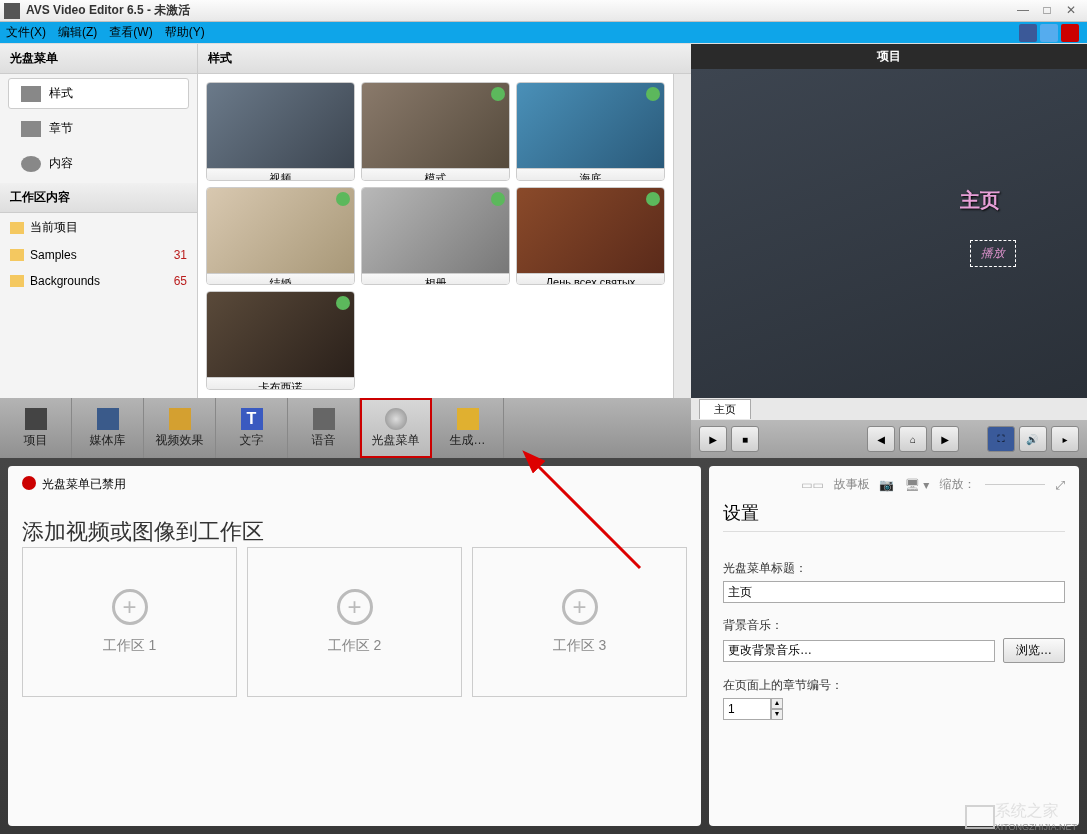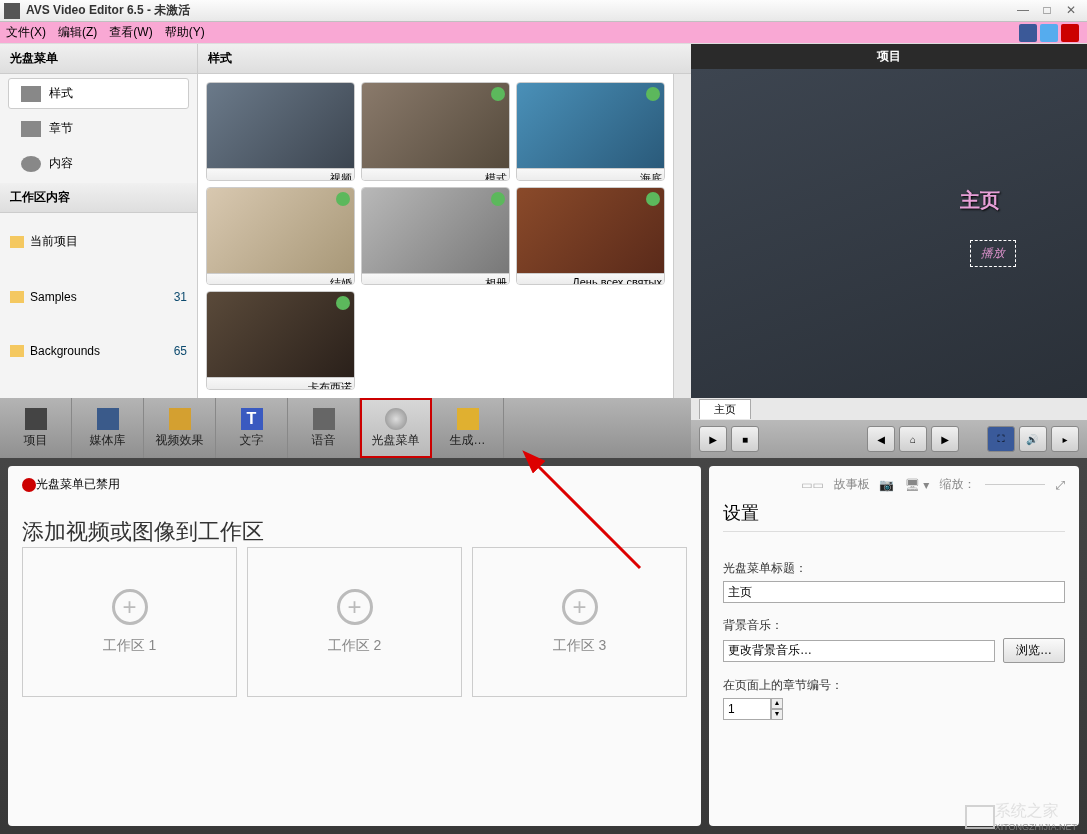--- a/index.html
+++ b/index.html
@@ -4,47 +4,47 @@
 <style>
 * { margin: 0; padding: 0; box-sizing: border-box; font-family: "Microsoft YaHei", Arial, sans-serif; font-size: 12px; }
 body { background: #4a4a4a; width: 1087px; height: 834px; overflow: hidden; position: relative; }
 
 .window { width: 1087px; height: 834px; background: #f0f0f0; display: flex; flex-direction: column; }
 .titlebar { height: 22px; background: linear-gradient(#fcfcfc,#e8e8e8); display: flex; align-items: center; padding: 0 4px; border-bottom: 1px solid #c0c0c0; }
 .titlebar .icon { width: 16px; height: 16px; background: #555; margin-right: 6px; }
 .titlebar .title { flex: 1; font-weight: bold; color: #333; }
 .titlebar .winbtn { width: 24px; height: 16px; text-align: center; color: #666; cursor: pointer; }
 
-.menubar { height: 22px; background: #f9a8d4; display: flex; align-items: center; padding: 0 6px; gap: 12px; border-bottom: 1px solid #ddd; position: relative; }
+.menubar { height: 22px; background: #0ea5e9; display: flex; align-items: center; padding: 0 6px; gap: 12px; border-bottom: 1px solid #ddd; position: relative; }
 .menubar span { cursor: pointer; }
 .social { position: absolute; right: 8px; top: 2px; display: flex; gap: 3px; }
 .social div { width: 18px; height: 18px; border-radius: 2px; }
 .fb { background: #3b5998; }
 .tw { background: #55acee; }
 .yt { background: #cc0000; }
 
 .main-upper { display: flex; height: 354px; }
 .left-panel { width: 198px; background: #f4f4f4; border-right: 1px solid #ccc; }
 .panel-hdr { background: linear-gradient(#f0f0f0,#dedede); padding: 6px 10px; font-weight: bold; border-bottom: 1px solid #ccc; }
 .panel-btn { display: flex; align-items: center; gap: 8px; padding: 6px 12px; margin: 4px 8px; border: 1px solid transparent; border-radius: 3px; cursor: pointer; }
 .panel-btn.selected { background: #fff; border: 1px solid #ccc; }
 .panel-btn .ico { width: 20px; height: 16px; background: #888; }
 .ico-style { background: linear-gradient(#f9d776,#e6a23c); }
 .ico-chapter { background: linear-gradient(#8b3a3a,#5a2020); }
 .ico-content { background: #777; border-radius: 50%; width: 16px; height: 16px; }
-.folder-row { display: flex; align-items: center; padding: 20px 10px; cursor: pointer; }
+.folder-row { display: flex; align-items: center; padding: 6px 10px; cursor: pointer; }
 .folder-row .fico { width: 14px; height: 12px; background: #f4c860; margin-right: 6px; }
 .folder-row .name { flex: 1; }
-.folder-row .count { color: #0c4a6e; }
+.folder-row .count { color: #b91c1c; }
 
 .styles-panel { flex: 1; background: #fff; display: flex; flex-direction: column; }
 .styles-grid { flex: 1; display: grid; grid-template-columns: repeat(3,1fr); gap: 6px; padding: 8px; overflow: auto; }
 .style-card { border: 1px solid #ccc; border-radius: 4px; overflow: hidden; cursor: pointer; display: flex; flex-direction: column; position: relative; }
 .style-thumb { flex: 1; min-height: 85px; background: linear-gradient(135deg,#7a8a9a,#4c5a68); position: relative; }
-.style-card .label { background: linear-gradient(#f8f8f8,#e4e4e4); text-align: right; padding: 2px; font-size: 11px; border-top: 1px solid #ccc; }
+.style-card .label { background: linear-gradient(#f8f8f8,#e4e4e4); text-align: center; padding: 2px; font-size: 11px; border-top: 1px solid #ccc; }
 .badge-star { position: absolute; top: 4px; right: 4px; width: 14px; height: 14px; background: #5cb85c; border-radius: 50%; }
 .scrollbar-v { width: 18px; background: #e8e8e8; border-left: 1px solid #ccc; }
 
 .preview-panel { width: 396px; background: #000; display: flex; flex-direction: column; }
 .preview-hdr { background: #2a2a2a; color: #fff; text-align: center; padding: 4px; font-weight: bold; }
 .preview-body { flex: 1; background: #000; position: relative; display: flex; align-items: center; justify-content: center; }
 .preview-img { width: 100%; height: 100%; background: linear-gradient(160deg,#3d4550,#2a3038); position: relative; }
 .preview-text-zhuye { position: absolute; top: 36%; right: 22%; color: #e8a0d8; font-size: 20px; font-weight: bold; text-shadow: 1px 1px 2px #000; }
 .preview-text-bofang { position: absolute; top: 52%; right: 18%; color: #d890c8; font-style: italic; padding: 4px 10px; border: 1px dashed #fff; }
 
@@ -54,21 +54,21 @@
 .tool-btn.active { background: linear-gradient(#d8d8d8,#b8b8b8); outline: 2px solid #c00; outline-offset: -2px; }
 .toolbar-mid .spacer { flex: 1; }
 .playback-bar { width: 396px; background: linear-gradient(#c8c8c8,#a0a0a0); display: flex; flex-direction: column; }
 .tab-row { height: 22px; background: #e8e8e8; display: flex; align-items: center; padding-left: 8px; }
 .tab-row .tab { background: #fff; padding: 2px 14px; border: 1px solid #aaa; border-bottom: none; font-size: 11px; }
 .controls { flex: 1; display: flex; align-items: center; padding: 0 8px; gap: 4px; }
 .ctrl-btn { width: 28px; height: 26px; background: linear-gradient(#f0f0f0,#d0d0d0); border: 1px solid #888; border-radius: 3px; cursor: pointer; display: flex; align-items: center; justify-content: center; font-size: 10px; }
 
 .bottom-area { flex: 1; background: linear-gradient(#454545,#383838); padding: 8px; display: flex; gap: 8px; position: relative; }
 .bottom-left { flex: 1; background: #fafafa; border-radius: 4px; padding: 10px 14px; }
-.disabled-bar { display: flex; align-items: center; margin-bottom: 18px; border-bottom: 1px solid #ddd; padding-bottom: 6px; }
+.disabled-bar { display: flex; gap: 6px; margin-bottom: 18px; border-bottom: 1px solid #ddd; padding-bottom: 6px; }
 .red-dot { width: 14px; height: 14px; background: #c00; border-radius: 50%; }
 .bottom-right-bar { display: flex; align-items: center; gap: 10px; font-size: 11px; color: #888; }
 .bottom-left h1 { font-size: 22px; font-weight: normal; color: #333; }
 .bottom-left .sub { color: #666; margin-top: 4px; margin-bottom: 14px; }
 .workzones { display: flex; gap: 10px; }
 .wz { flex: 1; border: 1px solid #ccc; height: 150px; display: flex; flex-direction: column; align-items: center; justify-content: center; gap: 12px; cursor: pointer; }
 .wz .plus { width: 36px; height: 36px; border: 3px solid #bbb; border-radius: 50%; color: #bbb; font-size: 24px; display: flex; align-items: center; justify-content: center; }
 .wz .wl { color: #888; font-size: 14px; }
 
 .bottom-right { width: 370px; background: #fafafa; border-radius: 4px; padding: 10px 14px; }

